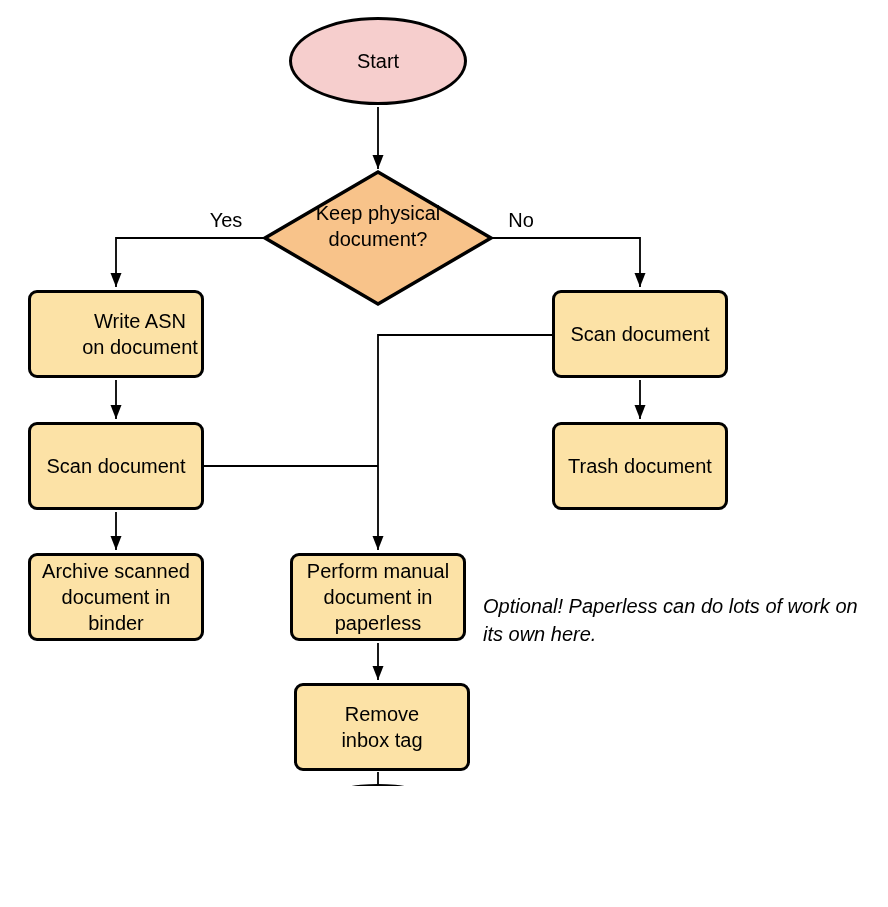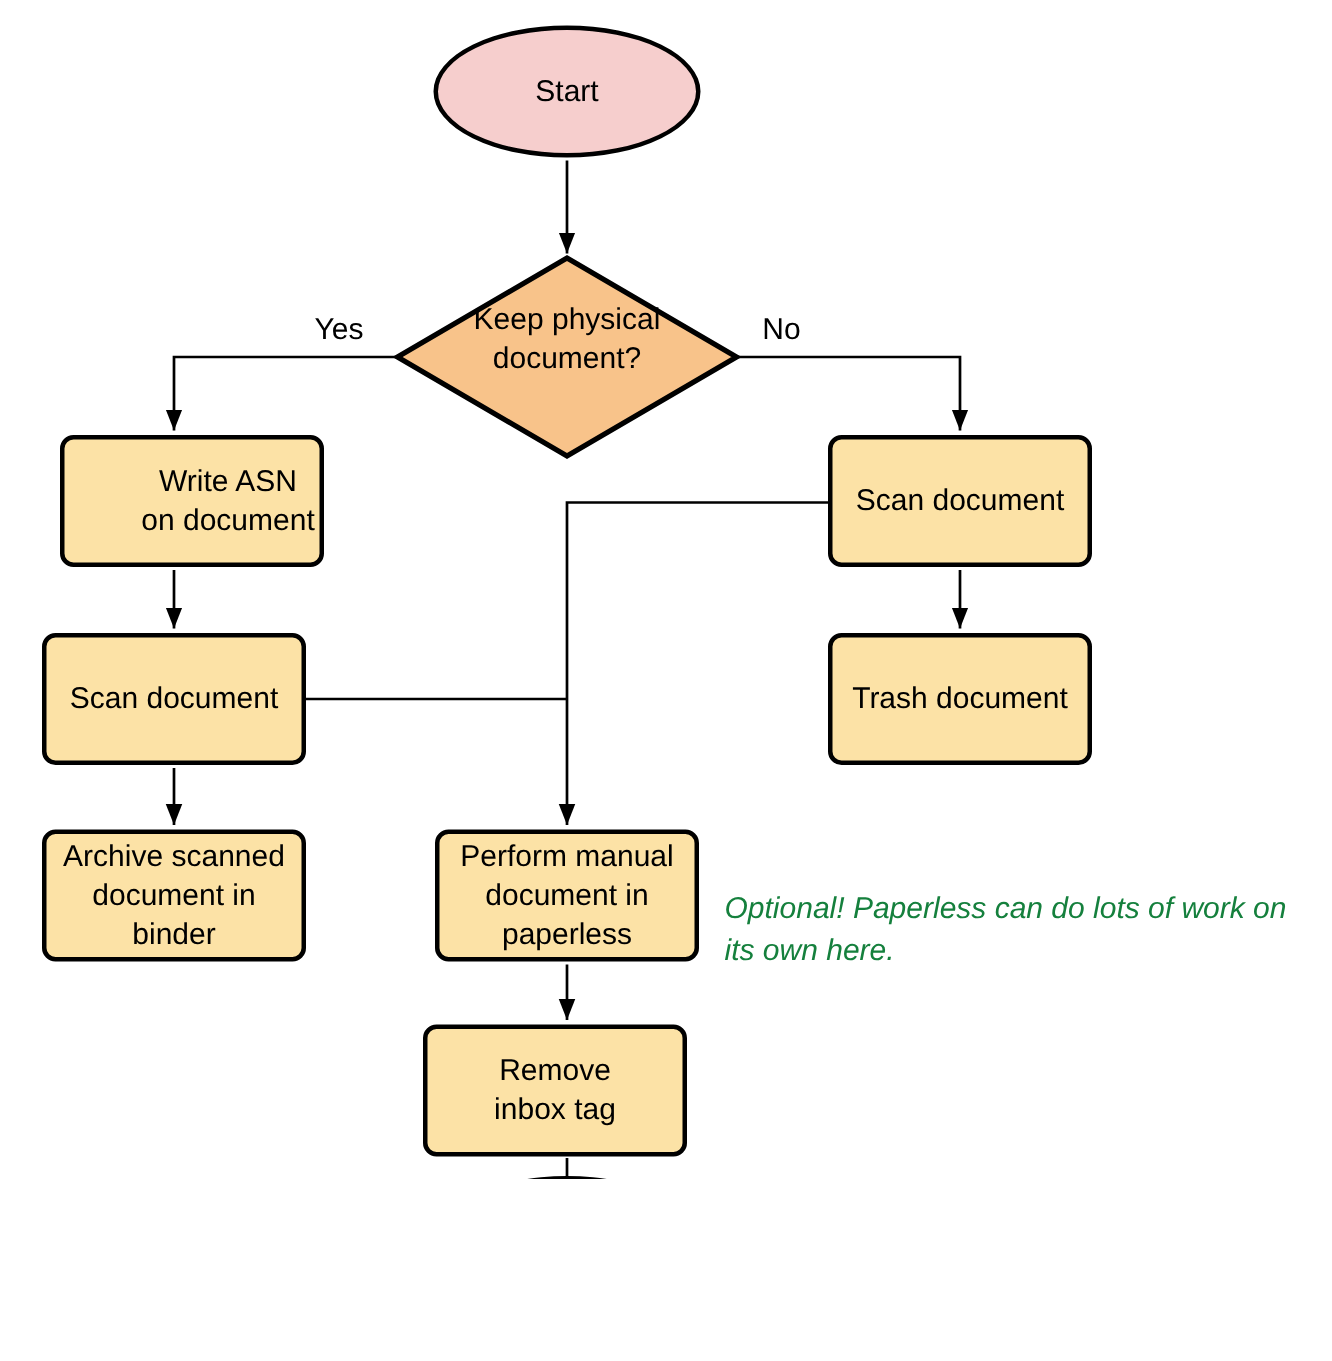--- a/index.html
+++ b/index.html
@@ -76,21 +76,21 @@
     line-height: 22px;
     color: #000000;
   }
   .annotation {
     position: absolute;
     left: 483px;
     top: 592px;
     font-size: 20px;
     line-height: 28px;
     font-style: italic;
-    color: #15803d;
+    color: #000000;
     white-space: pre-line;
   }
   .footer-line {
     position: absolute;
     left: 0;
     top: 902px;
     width: 888px;
     height: 2px;
     background: var(--footer_line, #F0EADB);
   }
@@ -121,38 +121,38 @@
     <path class="edge" d="M378 772 L378 809" marker-end="url(#arrow)"></path>
   </svg>
 
   <div class="node terminal" style="left:289px; top:17px;">Start</div>
 
   <div class="node terminal" style="left:289px; top:784px;">End</div>
 
   <div class="node diamond-label">Keep physical
 document?</div>
 
-  <div class="node process" style="left:40px; top:290px;padding-left:48px;">Write ASN
+  <div class="node process" style="left:28px; top:290px;padding-left:48px;">Write ASN
 on document</div>
 
   <div class="node process" style="left:28px; top:422px;">Scan document</div>
 
   <div class="node process" style="left:28px; top:553px;">Archive scanned
 document in
 binder</div>
 
   <div class="node process" style="left:552px; top:290px;">Scan document</div>
 
   <div class="node process" style="left:552px; top:422px;">Trash document</div>
 
   <div class="node process" style="left:290px; top:553px;">Perform manual
 document in
 paperless</div>
 
-  <div class="node process" style="left:282px; top:683px;">Remove
+  <div class="node process" style="left:294px; top:683px;">Remove
 inbox tag</div>
 
   <div class="edge-label" style="left:196px; top:209px;">Yes</div>
 
   <div class="edge-label" style="left:491px; top:209px;">No</div>
 
   <div class="annotation">Optional! Paperless can do lots of work on
 its own here.</div>
 
   <div class="footer-line"></div>

